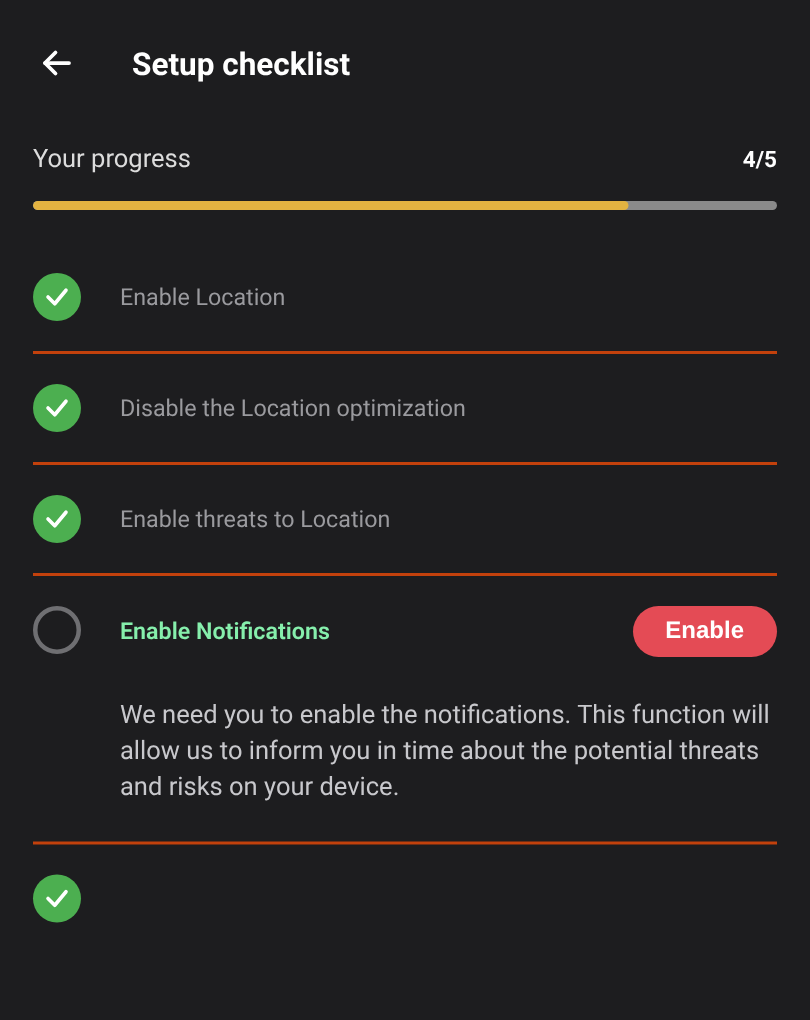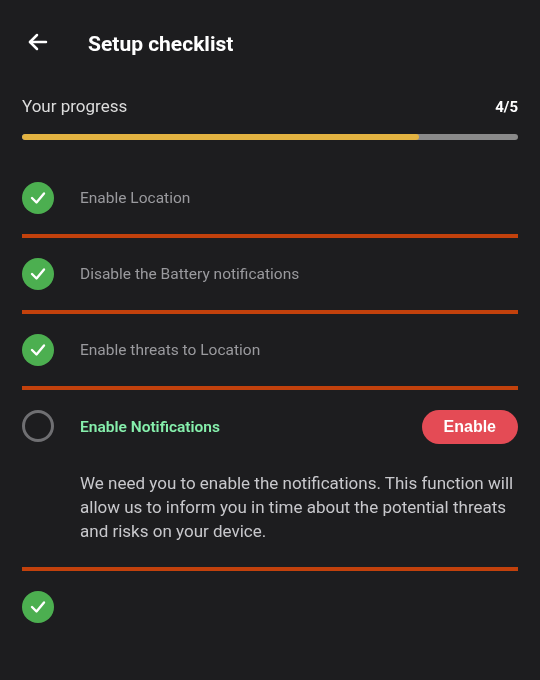--- a/index.html
+++ b/index.html
@@ -61,21 +61,21 @@
     background: #e3b341;
     border-radius: 3px;
   }
   .list {
     padding: 10px 22px 0 22px;
   }
   .item {
     display: flex;
     align-items: flex-start;
     padding: 20px 0;
-    border-bottom: 4px solid #c2410c;
+    border-bottom: 2px solid #c2410c;
   }
   .item:last-child { border-bottom: none; }
   .status-icon {
     width: 32px;
     height: 32px;
     border-radius: 50%;
     flex-shrink: 0;
     margin-right: 26px;
     display: flex;
     align-items: center;
@@ -164,21 +164,21 @@
   </div>
 
   <div class="item">
     <div class="status-icon status-done">
       <svg class="check-svg" width="18" height="18" viewBox="0 0 24 24" fill="none" stroke="currentColor" stroke-width="3.2" stroke-linecap="round" stroke-linejoin="round">
           <polyline points="4 12 10 18 20 6"></polyline>
         </svg>
     </div>
     <div class="item-body">
       <div class="item-title-row">
-        <span class="item-label">Disable the Battery notifications</span>
+        <span class="item-label">Disable the Location optimization</span>
       </div>
     </div>
   </div>
 
   <div class="item">
     <div class="status-icon status-done">
       <svg class="check-svg" width="18" height="18" viewBox="0 0 24 24" fill="none" stroke="currentColor" stroke-width="3.2" stroke-linecap="round" stroke-linejoin="round">
           <polyline points="4 12 10 18 20 6"></polyline>
         </svg>
     </div>

